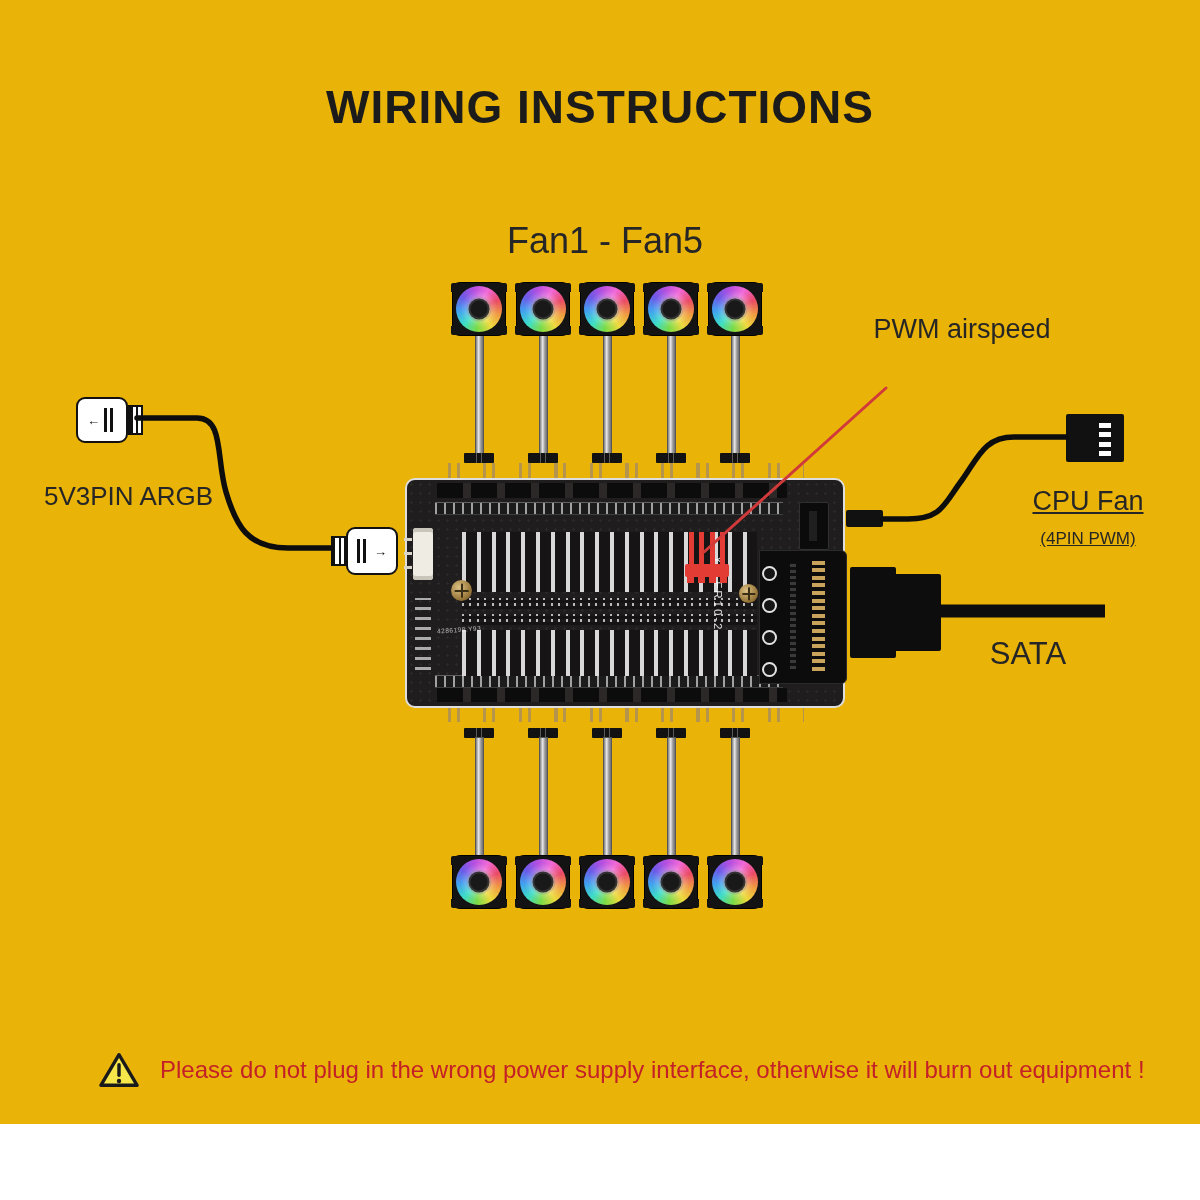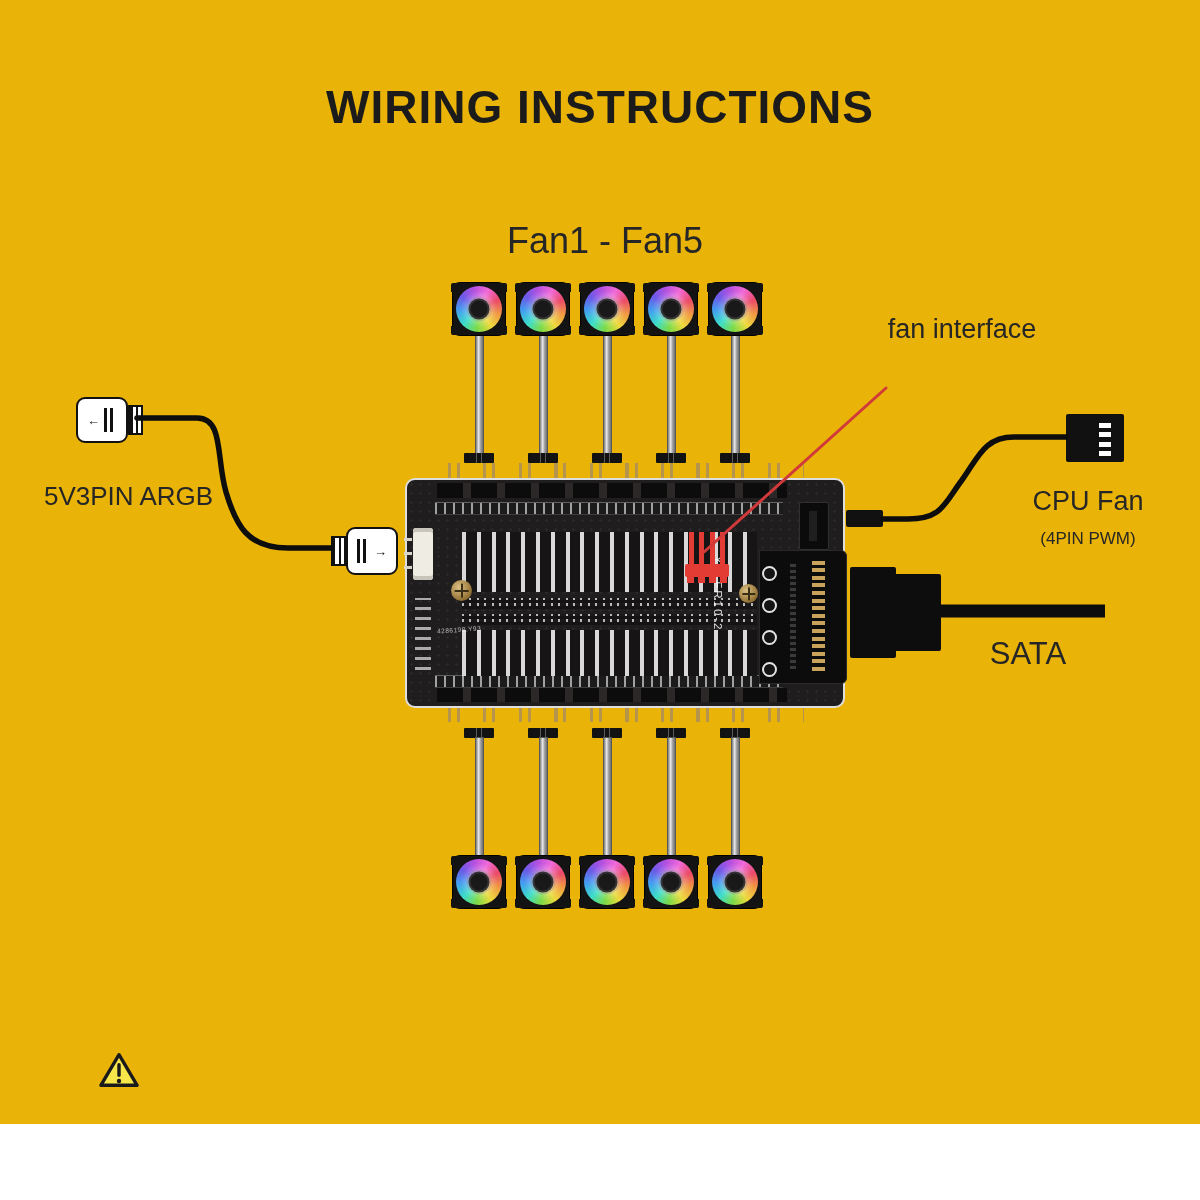--- a/index.html
+++ b/index.html
@@ -12,21 +12,21 @@
   
   .title{
     left:0;top:80px;width:1200px;text-align:center;
     font-size:46px;font-weight:bold;letter-spacing:1px;color:#1b1b1b;
   }
   .group-label{width:400px;text-align:center;font-size:36px;color:#262626;}
   .top-group-label{left:405px;top:220px;}
   .bottom-group-label{left:405px;top:934px;}
   .pwm-label{left:852px;top:314px;width:220px;text-align:center;font-size:27px;line-height:30px;color:#262626;}
   .argb-label{left:44px;top:457px;font-size:26px;color:#262626;margin-top:24px;}
-  .cpu-label{left:1018px;top:486px;width:140px;text-align:center;color:#262626;}
+  .cpu-label{left:1018px;top:486px;width:140px;text-align:center;color:#262626;text-decoration:underline;}
   .cpu-label .l1{font-size:27px;}
   .cpu-label .l2{font-size:17px;margin-top:12px;}
   .sata-label{left:958px;top:636px;width:140px;text-align:center;font-size:31px;color:#262626;}
 
   
   .fan-col{display:flex;flex-direction:column;align-items:center;width:52px;}
   .fans-row{display:flex;gap:12px;}
   .fans-top{left:453px;top:283px;}
   .fans-bottom{left:453px;top:728px;}
   .fan{width:52px;height:52px;background:#131313;border-radius:7px;position:relative;
@@ -257,21 +257,21 @@
       <div class="fan-cable"></div>
       <div class="fan">
           <div class="fan-wheel"></div>
           <div class="fan-hub"></div>
         </div>
     </div>
   </div>
 
 
   <div class="abs pwm-label">
-    <div>fan interface</div>
+    <div>PWM airspeed</div>
   </div>
 
   <div class="abs argb-a">
     <div class="argb-box">
       <span class="argb-arrow">←</span>
       <span class="argb-bars"></span>
     </div>
     <div class="argb-barrel"></div>
   </div>
   <div class="abs argb-label">5V3PIN ARGB</div>
@@ -302,15 +302,16 @@
     <path d="M940,611 L1105,611" fill="none" stroke="#0d0d0d" stroke-width="13"></path>
     <path d="M886,388 L704,552" fill="none" stroke="#d03a3a" stroke-width="3" stroke-linecap="round"></path>
   </svg>
 
   <div class="abs warning">
     <svg width="42" height="40" viewBox="0 0 44 40">
       <path d="M22 4 L41 36 L3 36 Z" fill="#f6e649" stroke="#1a1a1a" stroke-width="3.5" stroke-linejoin="round"></path>
       <line x1="22" y1="14.5" x2="22" y2="25.5" stroke="#1a1a1a" stroke-width="3.6" stroke-linecap="round"></line>
       <circle cx="22" cy="31.5" r="2.3" fill="#1a1a1a"></circle>
     </svg>
+    <div class="warning-text">Please do not plug in the wrong power supply interface, otherwise it will burn out equipment !</div>
   </div>
 
 </div>
 
 </body></html>

